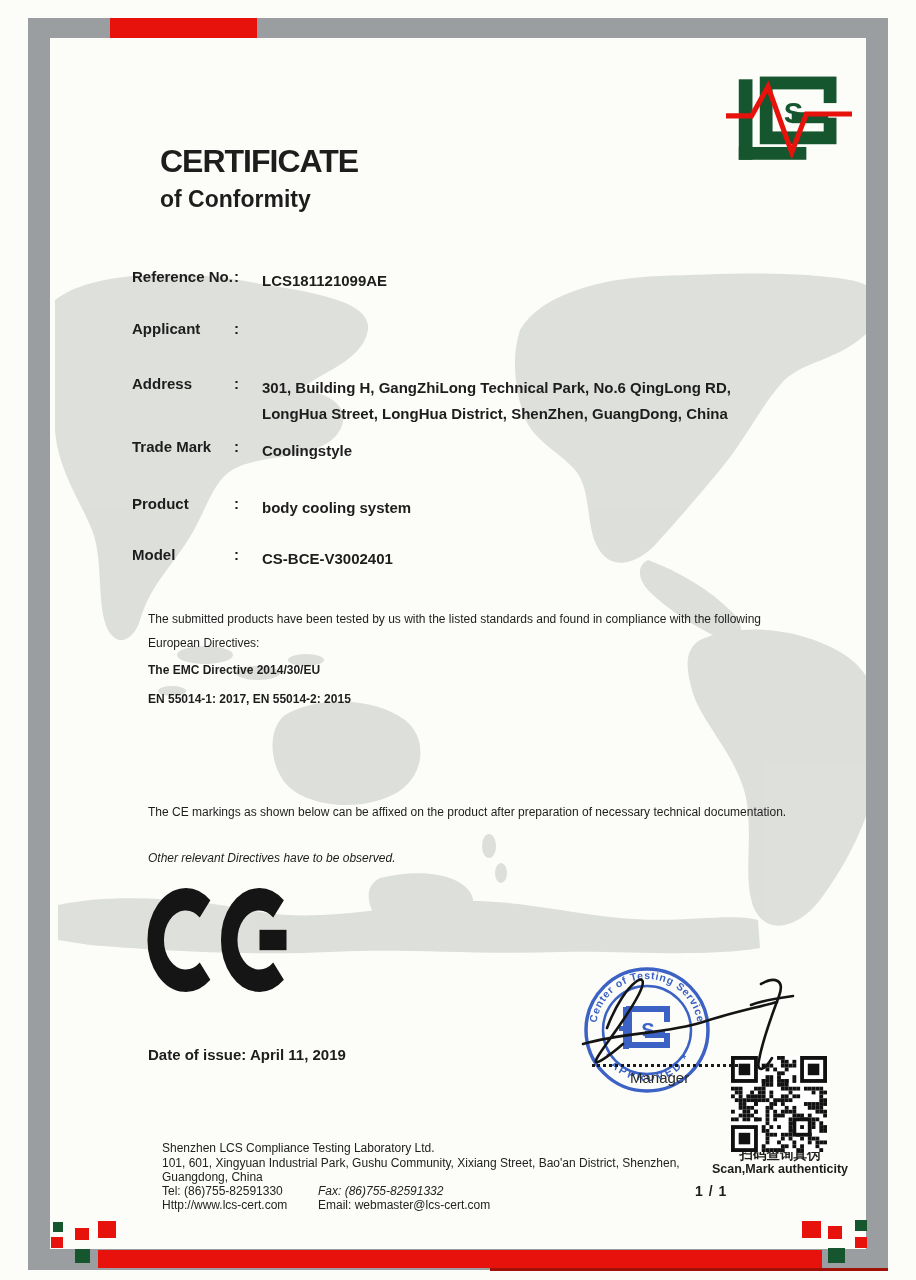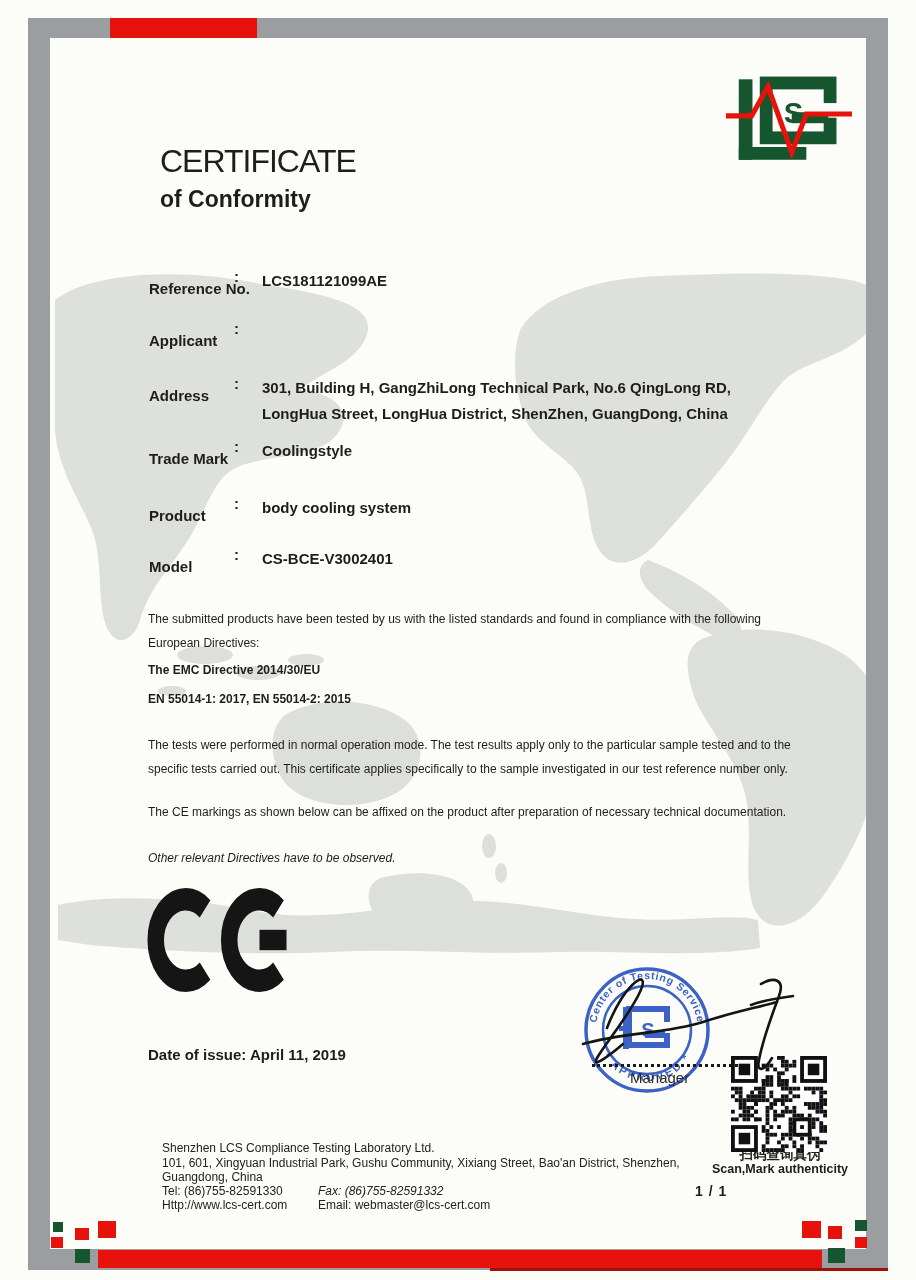--- a/index.html
+++ b/index.html
@@ -7,23 +7,23 @@
         font-family:"Liberation Sans",sans-serif;color:#1d1d1d;}
   .abs{position:absolute;}
   .t{position:absolute;font-family:"Liberation Sans",sans-serif;color:#1d1d1d;}
   .b{font-weight:bold;}
   
   .fr{position:absolute;background:var(--gray,#9b9ea1);z-index:5;}
   .decor{position:absolute;z-index:6;}
   .red{background:var(--red,#e8120c);}
   .green{background:var(--green,#15562e);}
   
-  .title{left:160px;top:143px;font-size:32px;font-weight:normal;letter-spacing:-1px;z-index:2;}
+  .title{left:160px;top:143px;font-size:32px;font-weight:bold;letter-spacing:-1px;z-index:2;}
   .subtitle{left:160px;top:186px;font-size:23px;font-weight:bold;z-index:2;}
-  .flabel{left:149px;font-size:15px;font-weight:bold;z-index:2;margin-top:12px;}
+  .flabel{left:132px;font-size:15px;font-weight:bold;z-index:2;}
   .fcolon{left:234px;font-size:15px;font-weight:bold;z-index:2;}
   .fvalue{left:262px;font-size:15px;font-weight:bold;width:525px;line-height:26px;z-index:2;}
   .body-text{left:148px;font-size:12px;line-height:24px;z-index:2;}
   .foot{font-size:12px;line-height:14px;z-index:2;color:#222;}
   .qr-box{left:731px;top:1056px;width:96px;height:96px;z-index:3;background:#fff;}
   .dotline{left:592px;top:1060px;width:146px;height:4px;border-bottom:3px dotted #1a1a1a;z-index:4;}
   svg text{font-family:"Liberation Sans",sans-serif;}
 </style>
 </head>
 <body>
@@ -112,21 +112,20 @@
   <div class="t fcolon" style="top:495px;">:</div>
   <div class="t fvalue" style="top:495px;">body cooling system</div>
 
   <div class="t flabel" style="top:546px;">Model</div>
   <div class="t fcolon" style="top:546px;">:</div>
   <div class="t fvalue" style="top:546px;">CS-BCE-V3002401</div>
 
   <div class="t body-text" style="top:607px;width:665px;">The submitted products have been tested by us with the listed standards and found in compliance with the following European Directives:</div>
   <div class="t body-text b" style="top:658px;">The EMC Directive 2014/30/EU</div>
   <div class="t body-text b" style="top:687px;">EN 55014-1: 2017, EN 55014-2: 2015</div>
-  <div class="t body-text" style="top:733px;width:680px;">The tests were performed in normal operation mode. The test results apply only to the particular sample tested and to the specific tests carried out. This certificate applies specifically to the sample investigated in our test reference number only.</div>
   <div class="t body-text" style="top:800px;width:645px;">The CE markings as shown below can be affixed on the product after preparation of necessary technical documentation.</div>
   <div class="t body-text" style="top:846px;width:660px;font-style:italic;">Other relevant Directives have to be observed.</div>
 
   <svg class="abs" style="left:147px;top:884px;z-index:2;" width="150" height="112" viewBox="0 0 200 110" preserveAspectRatio="none">
     <path d="M77.4,24.4 A40,40 0 1 0 77.4,85.6" fill="none" stroke="#151515" stroke-width="22"></path>
     <path d="M175.4,24.4 A40,40 0 1 0 175.4,85.6" fill="none" stroke="#151515" stroke-width="22"></path>
     <path d="M150,55 L186,55" stroke="#151515" stroke-width="20"></path>
   </svg>
 
   <div class="t b" style="left:148px;top:1046px;font-size:15px;z-index:2;">Date of issue: April 11, 2019</div>

